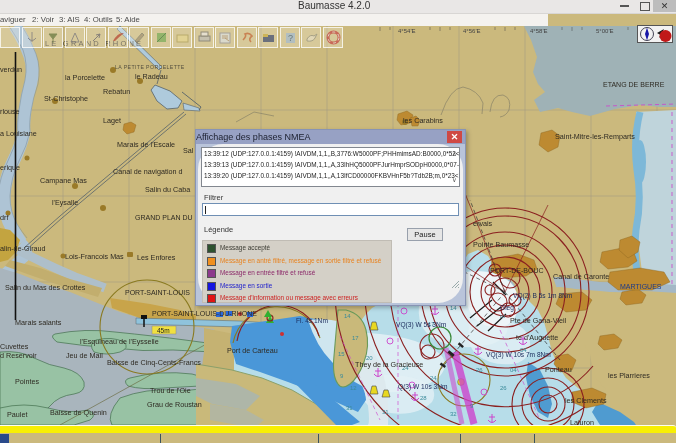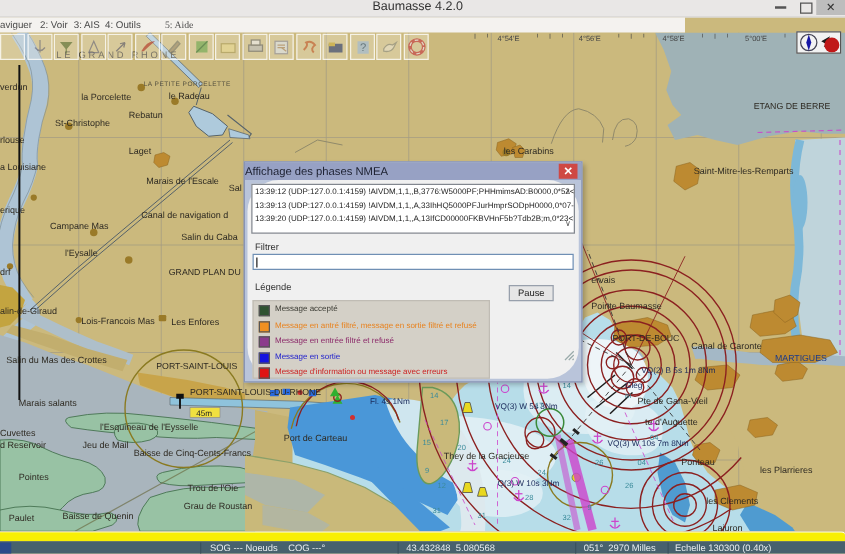--- a/index.html
+++ b/index.html
@@ -426,21 +426,21 @@
   <div id="titlebar" class="abs"></div>
   <div id="titletext" class="abs">Baumasse 4.2.0</div>
   <div class="abs" style="left:620px;top:5px;width:9px;height:1.5px;background:#555;"></div>
   <div class="abs" style="left:640px;top:2px;width:8px;height:7px;border:1.2px solid #555;"></div>
   <div class="abs" style="left:653px;top:0px;width:23px;height:12px;background:#bdbdbd;color:#333;text-align:center;font-size:9px;line-height:12px;">✕</div>
   <div id="menubar" class="abs">
     <span class="menuitem" style="left:0px;">aviguer</span>
     <span class="menuitem" style="left:32px;">2: Voir</span>
     <span class="menuitem" style="left:59px;">3: AIS</span>
     <span class="menuitem" style="left:84px;">4: Outils</span>
-    <span class="menuitem" style="left:132px;font-family:Liberation Serif, serif;">5: Aide</span>
+    <span class="menuitem" style="left:116px;">5: Aide</span>
   </div>
 
   <div id="toolbar" class="abs">
       <div class="tcell" style="left:0.0px;"><svg width="19" height="19" style="opacity:0.62;"></svg></div>
       <div class="tcell" style="left:21.5px;"><svg width="19" height="19" style="opacity:0.62;">
           <path d="M9,4 v10 M5,10 q4,5 8,0" stroke="#667" fill="none"></path>
         </svg></div>
       <div class="tcell" style="left:43.0px;"><svg width="19" height="19" style="opacity:0.62;">
           <path d="M5,6 l8,0 -4,5 z M9,11 v4" fill="#556b2f" stroke="#556b2f"></path>
         </svg></div>
@@ -540,25 +540,19 @@
             <div class="ltx" style="color:#cc2222;">Message d'information ou message avec erreurs</div>
           </div>
       </div>
     </div>
       <svg style="position:absolute;left:255px;top:150px;" width="9" height="9">
         <path d="M8,1 L1,8 M8,4 L4,8 M8,7 L7,8" stroke="#9aa" stroke-width="1" fill="none"></path>
       </svg>
   </div>
 
   <div id="yellowbar" class="abs"></div>
-  <div id="statusbar" class="abs">
-    <span class="st" style="left:168px;">SOG --- Noeuds&nbsp;&nbsp;&nbsp;&nbsp;COG ---°</span>
-    <span class="st" style="left:325px;">43.432848&nbsp;&nbsp;5.080568</span>
-    <span class="st" style="left:467px;">051°&nbsp;&nbsp;2970 Milles</span>
-    <span class="st" style="left:540px;">Echelle 130300 (0.40x)</span>
-  </div>
   <div class="abs" style="left:0px;top:434px;width:9px;height:9px;background:#2a4a8a;"></div>
   <div class="abs" style="left:160px;top:434px;width:1px;height:9px;background:#3a525d;"></div>
   <div class="abs" style="left:318px;top:434px;width:1px;height:9px;background:#3a525d;"></div>
   <div class="abs" style="left:460px;top:434px;width:1px;height:9px;background:#3a525d;"></div>
   <div class="abs" style="left:534px;top:434px;width:1px;height:9px;background:#3a525d;"></div>
 
 </div>
 
 </body></html>

